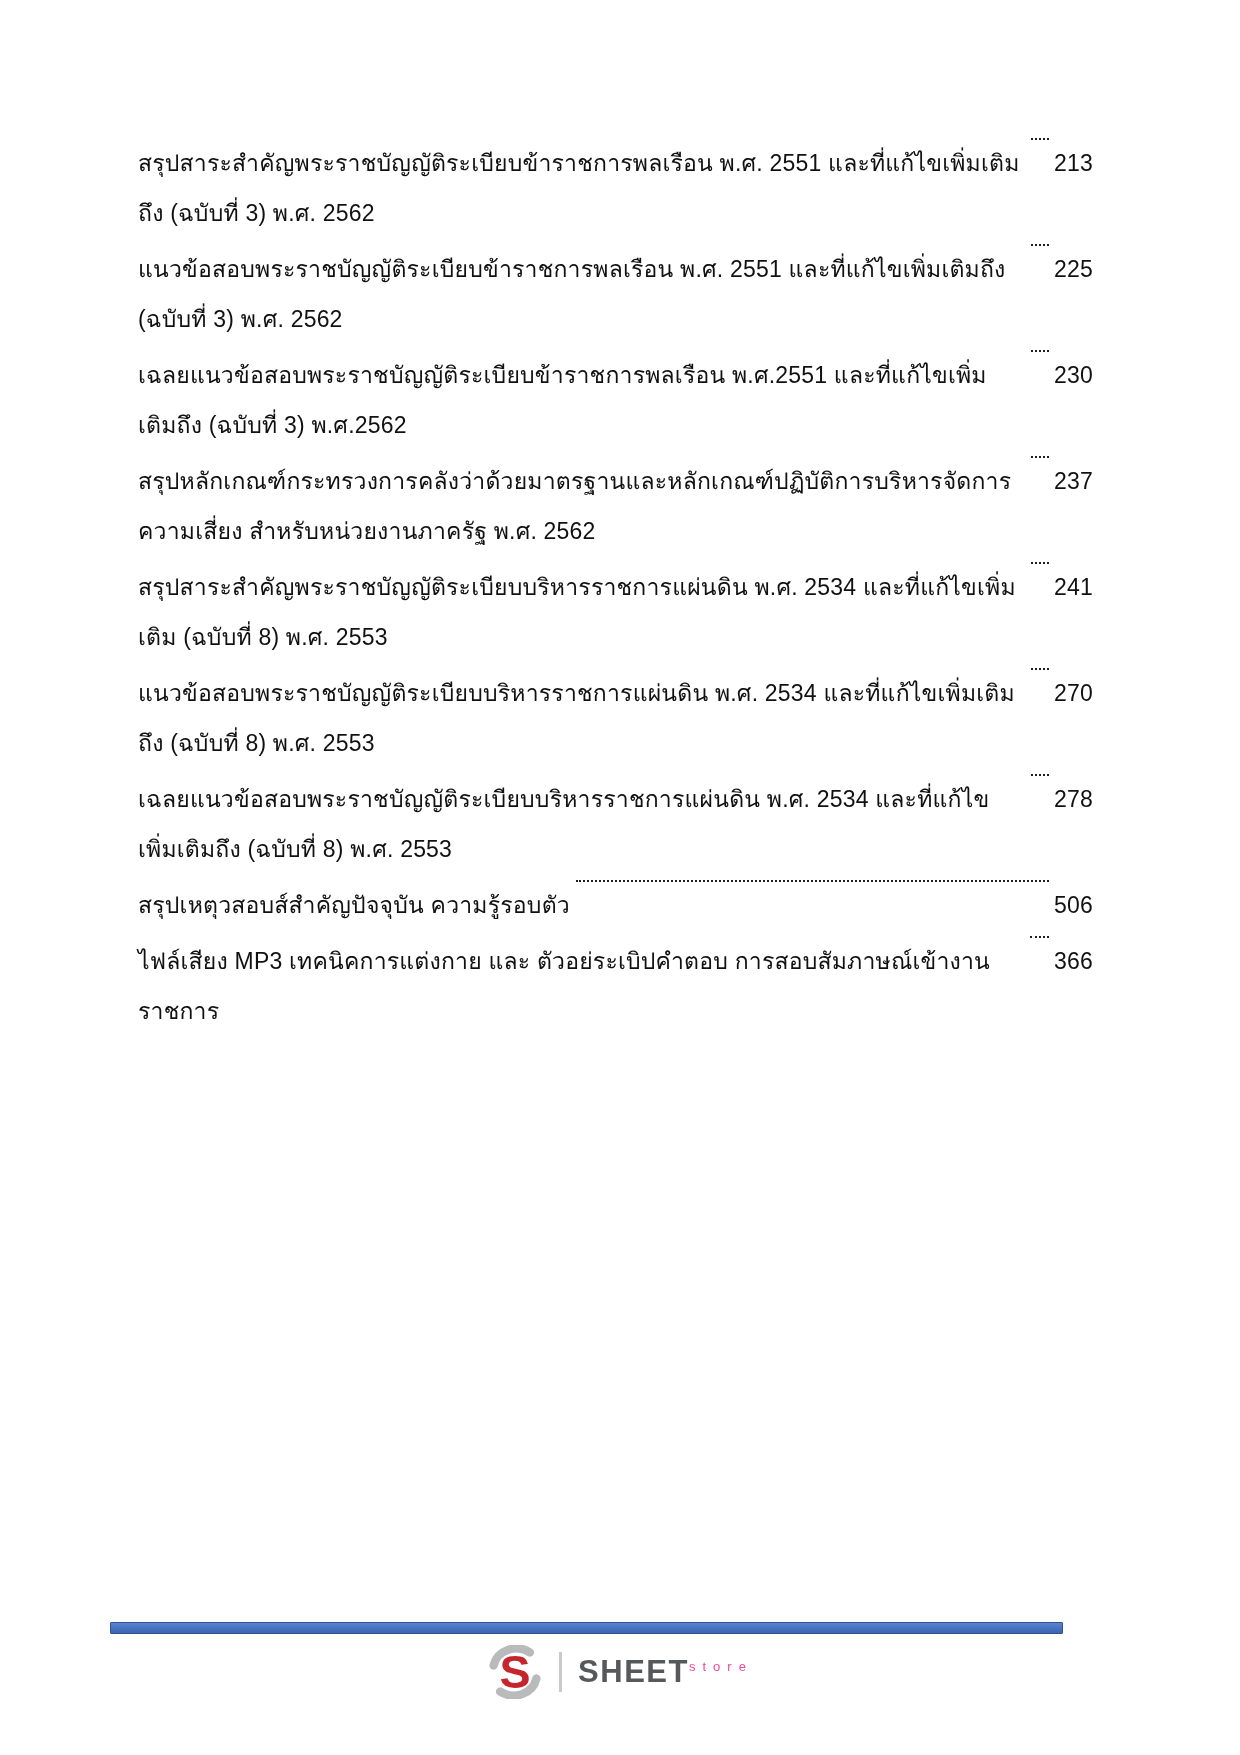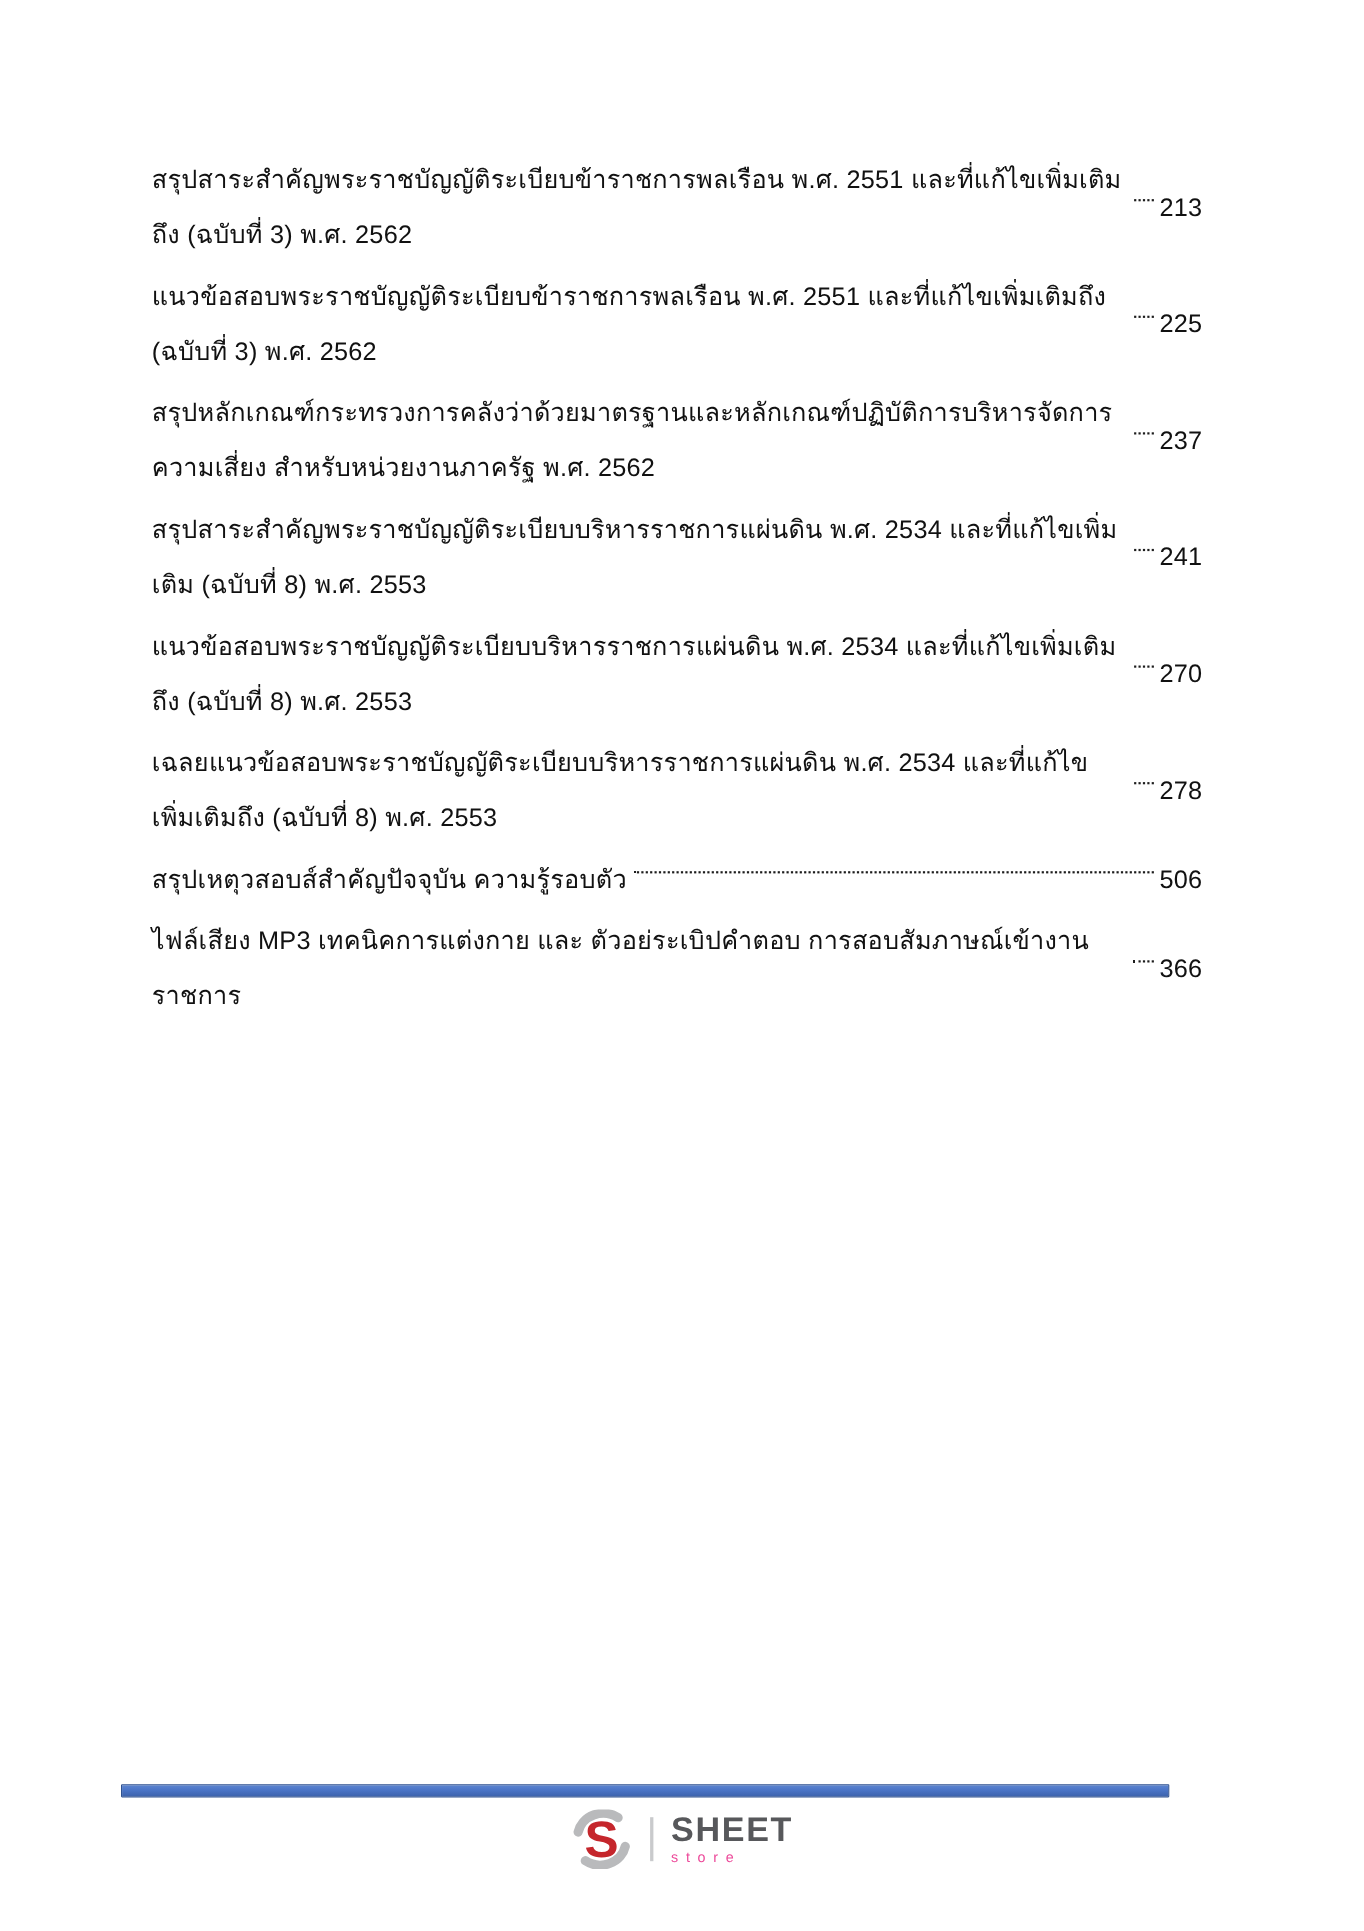--- a/index.html
+++ b/index.html
@@ -14,21 +14,21 @@
   .page {
     position: absolute; inset: 0;
     background: #ffffff;
   }
   .toc {
     position: absolute;
     left: 138px; right: 147px; top: 138px;
   }
   .toc-entry {
     display: flex;
-    align-items: center;
+    align-items: flex-start;
     font-size: 23px;
     line-height: 50px;
     margin-bottom: 6px;
     letter-spacing: 0.2px;
   }
   .toc-title {
     flex: 0 1 auto;
     white-space: normal;
   }
   .toc-leader {
@@ -59,21 +59,21 @@
     align-items: center;
     gap: 12px;
   }
   .brand-mark { position: relative; width: 56px; height: 54px; }
   .brand-mark svg { display: block; width: 56px; height: 54px; }
   .brand-divider {
     width: 3px; height: 40px;
     background: #c9cacc;
     margin: 0 4px;
   }
-  .brand-text { display: flex; flex-direction: column; }
+  .brand-text { display: flex; flex-direction: row; text-align: center; }
   .brand-name {
     font-size: 31px;
     font-weight: bold;
     color: #57585b;
     letter-spacing: 1.5px;
     line-height: 30px;
   }
   .brand-sub {
     font-size: 13px;
     color: #ec4899;
@@ -91,20 +91,25 @@
 
   <div class="toc-entry">
       <span class="toc-title">สรุปสาระสำคัญพระราชบัญญัติระเบียบข้าราชการพลเรือน พ.ศ. 2551 และที่แก้ไขเพิ่มเติมถึง (ฉบับที่ 3) พ.ศ. 2562</span>
       <span class="toc-leader"></span>
       <span class="toc-page">213</span>
     </div>
       <div class="toc-entry">
       <span class="toc-title">แนวข้อสอบพระราชบัญญัติระเบียบข้าราชการพลเรือน พ.ศ. 2551 และที่แก้ไขเพิ่มเติมถึง (ฉบับที่ 3) พ.ศ. 2562</span>
       <span class="toc-leader"></span>
       <span class="toc-page">225</span>
+    </div>
+      <div class="toc-entry">
+      <span class="toc-title">เฉลยแนวข้อสอบพระราชบัญญัติระเบียบข้าราชการพลเรือน พ.ศ.2551 และที่แก้ไขเพิ่มเติมถึง (ฉบับที่ 3) พ.ศ.2562</span>
+      <span class="toc-leader"></span>
+      <span class="toc-page">230</span>
     </div>
       <div class="toc-entry">
       <span class="toc-title">สรุปหลักเกณฑ์กระทรวงการคลังว่าด้วยมาตรฐานและหลักเกณฑ์ปฏิบัติการบริหารจัดการความเสี่ยง สำหรับหน่วยงานภาครัฐ พ.ศ. 2562</span>
       <span class="toc-leader"></span>
       <span class="toc-page">237</span>
     </div>
       <div class="toc-entry">
       <span class="toc-title">สรุปสาระสำคัญพระราชบัญญัติระเบียบบริหารราชการแผ่นดิน พ.ศ. 2534 และที่แก้ไขเพิ่มเติม (ฉบับที่ 8) พ.ศ. 2553</span>
       <span class="toc-leader"></span>
       <span class="toc-page">241</span>

